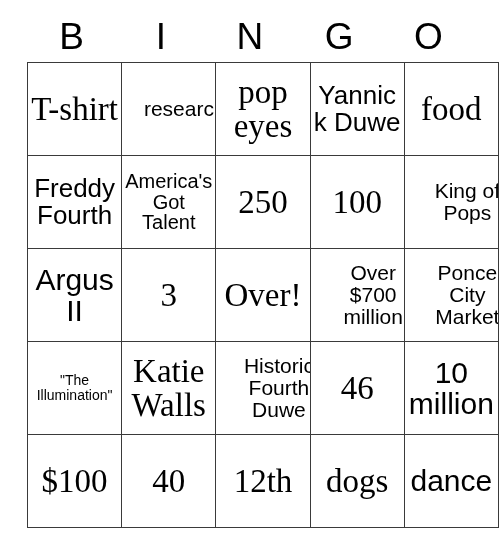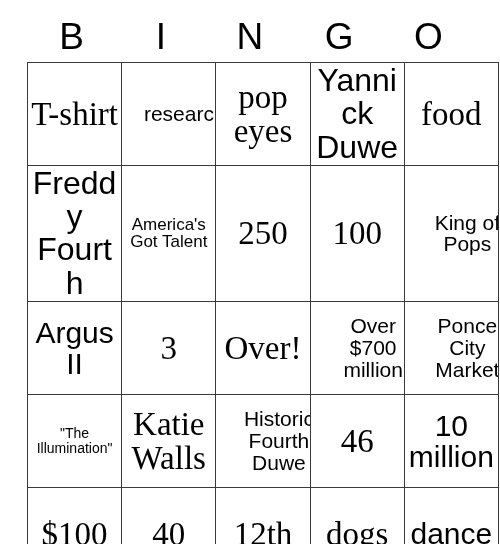--- a/index.html
+++ b/index.html
@@ -59,23 +59,23 @@
   .grid .cell-text {
     display: block;
     width: 100%;
     word-wrap: break-word;
     overflow-wrap: break-word;
   }
 
   
   .fs-xxl .cell-text { font-size: 33px; font-family: Liberation Serif, serif; }
   .fs-xl  .cell-text { font-size: 30px; }
-  .fs-lg  .cell-text { font-size: 32px; }
+  .fs-lg  .cell-text { font-size: 26px; }
   .fs-md  .cell-text { font-size: 21px; margin-left: 16px; }
-  .fs-sm  .cell-text { font-size: 17px; }
+  .fs-sm  .cell-text { font-size: 20px; }
   .fs-xs  .cell-text { font-size: 14px; }
 </style>
 </head>
 <body>
 
 <div id="bingo-card">
 
   <div class="header-row">
     <div class="header-cell">B</div>
     <div class="header-cell">I</div>

